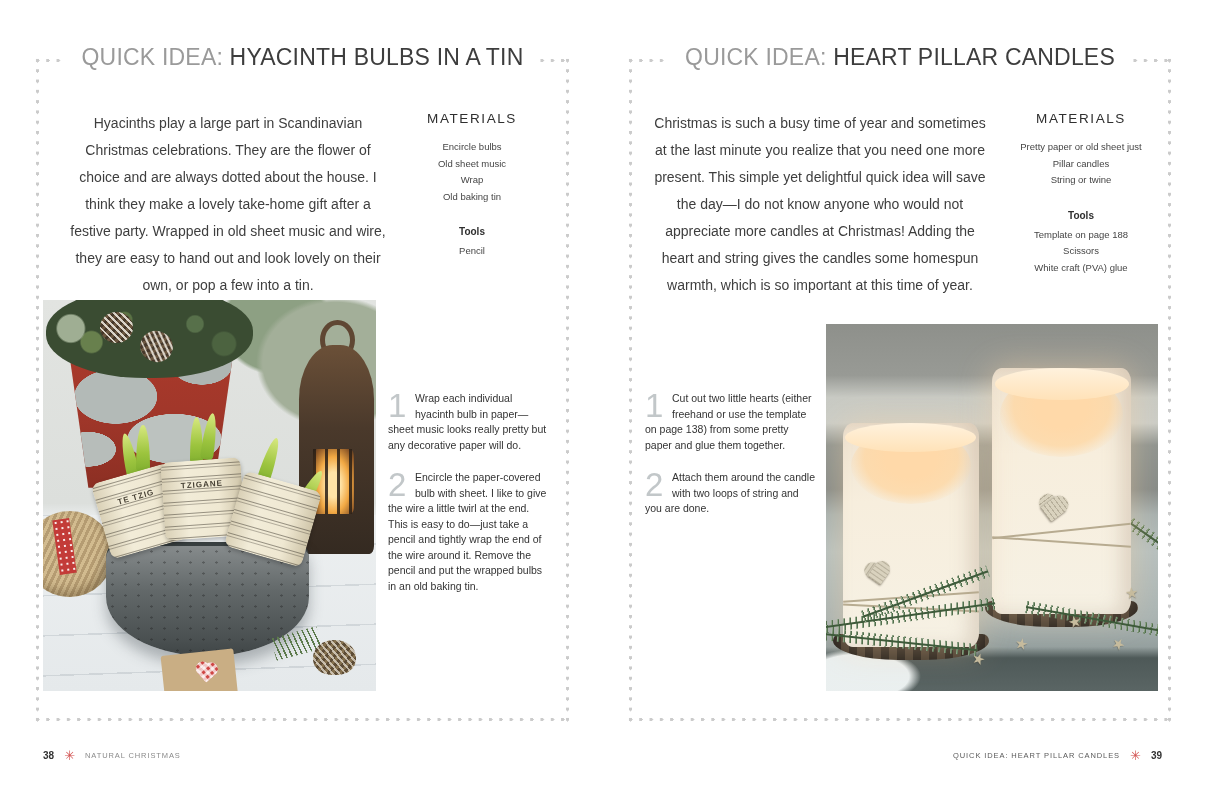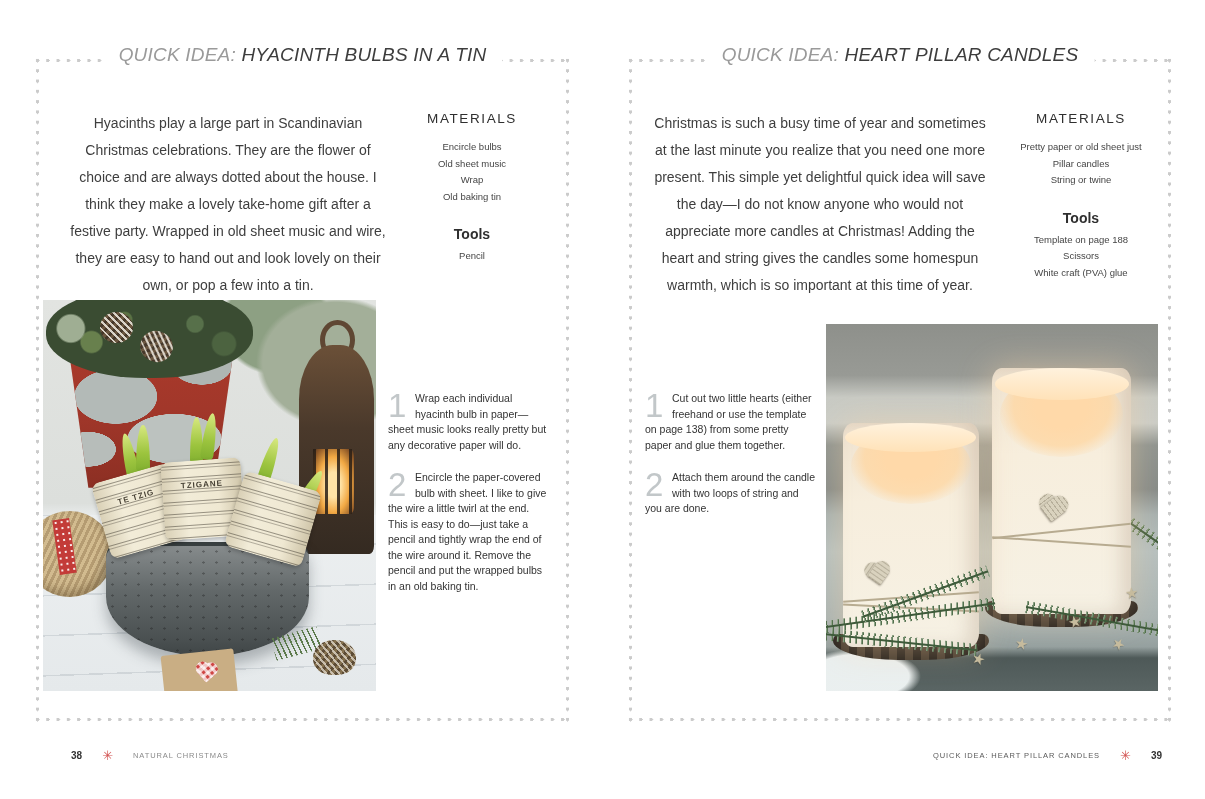--- a/index.html
+++ b/index.html
@@ -11,39 +11,39 @@
   .dots-h { position:absolute; left:0; right:0; height:5px;
     background-image:radial-gradient(circle at 2.5px 2.5px, #cbcbcb 1.7px, rgba(0,0,0,0) 1.9px);
     background-size:10.3px 5px; background-repeat:repeat-x; }
   .dots-v { position:absolute; top:0; bottom:0; width:5px;
     background-image:radial-gradient(circle at 2.5px 2.5px, #cbcbcb 1.7px, rgba(0,0,0,0) 1.9px);
     background-size:5px 10.3px; background-repeat:repeat-y; }
   .d-top{top:0;} .d-bottom{bottom:0;} .d-left{left:0;} .d-right{right:0;}
 
   .page-title { position:absolute; top:-14px; left:50%; transform:translateX(-50%);
     background:#fff; padding:0 16px; margin:0; white-space:nowrap;
-    font-size:19px; font-weight:400; letter-spacing:.2px; z-index:5;font-style:italic; }
+    font-size:23px; font-weight:400; letter-spacing:.2px; z-index:5; }
   .title-prefix { color:#9a9a9a; }
   .title-main { color:#3d3d3d; }
 
   .intro { position:absolute; margin:0; text-align:center;
     font-size:14px; line-height:27px; color:#3e3e3e; }
 
   .materials { position:absolute; text-align:center; }
   .materials h2 { margin:0 0 13px 0; font-size:13.5px; font-weight:400; letter-spacing:1.6px; color:#2f2f2f; }
   .mat-item { font-size:9.5px; line-height:16.5px; color:#454545; }
-  .materials h3 { margin:21px 0 6px 0; font-size:14px; font-weight:700; color:#2f2f2f; }
+  .materials h3 { margin:21px 0 6px 0; font-size:10px; font-weight:700; color:#2f2f2f; }
 
   .steps { position:absolute; }
   .step { margin:0 0 17px 0; font-size:10.5px; line-height:15.5px; color:#333; }
   .step-num { float:left; width:22px; margin-right:5px; font-size:33px; line-height:29px;
     color:#c2c7c9; font-weight:400; }
 
   
-  .footer-left, .footer-right { position:absolute; top:749px; display:flex; align-items:center; gap:20px;margin-left:28px; }
+  .footer-left, .footer-right { position:absolute; top:749px; display:flex; align-items:center; gap:10px; }
   .footer-left { left:43px; }
   .footer-right { right:43px; }
   .page-num { font-size:10px; font-weight:700; color:#333; }
   .snowflake { color:#d25251; font-size:13px; line-height:13px; }
   .footer-label { font-size:7.5px; letter-spacing:.9px; color:#8a8a8a; }
   .footer-label.dark { color:#5a5a5a; }
 
   
   .photo { position:absolute; overflow:hidden; background:#dfe2e0; }
   .photo * { position:absolute; }

